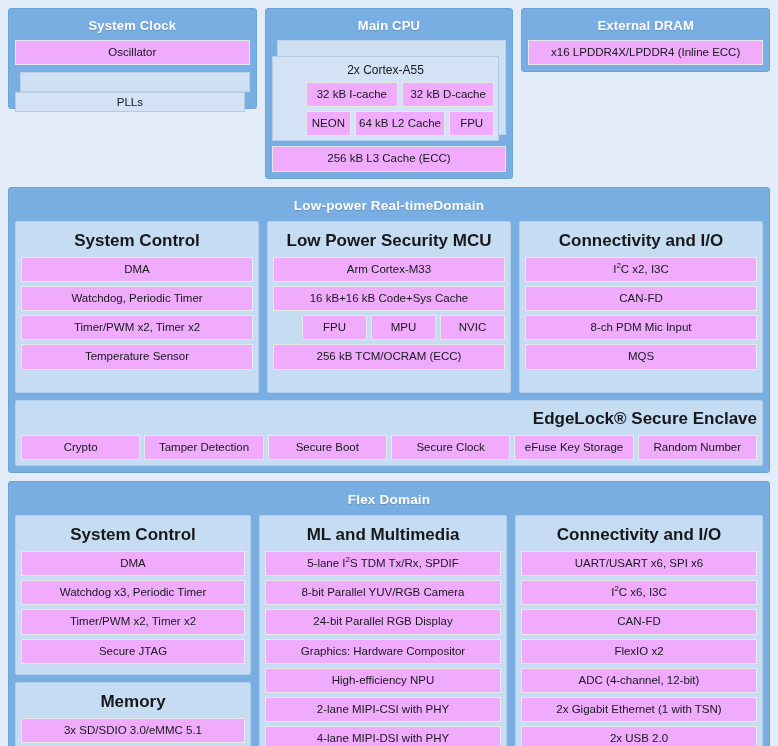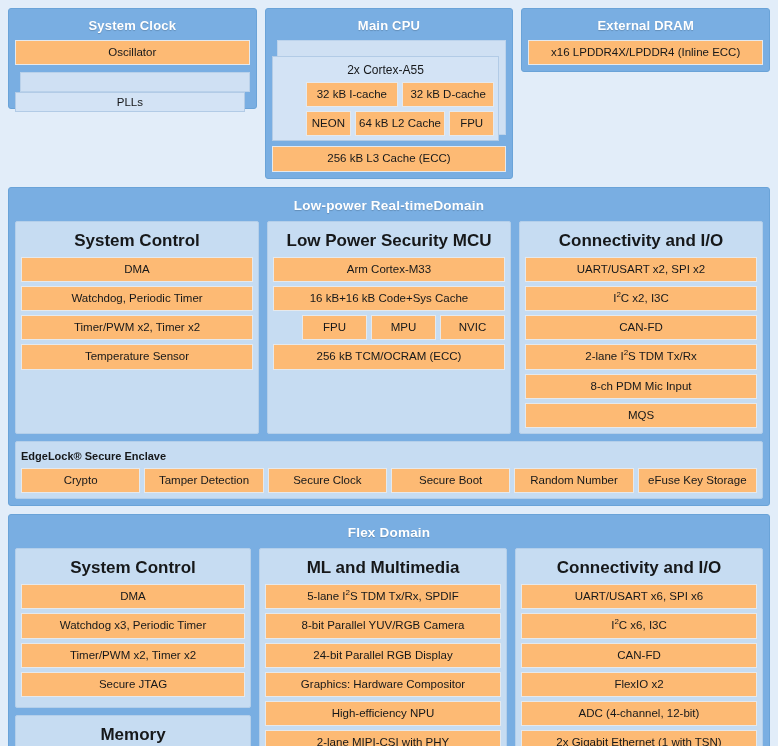--- a/index.html
+++ b/index.html
@@ -40,21 +40,21 @@
   .panel-title {
     color: #16181a;
     font-weight: bold;
     font-size: 17px;
     text-align: center;
     padding: 4px 0 6px 0;
   }
 
   
   .item {
-    background: #fdba74;
+    background: #f0abfc;
     border: 1px solid #e6e9ec;
     color: #16181a;
     font-size: 11.5px;
     text-align: center;
     padding: 5px 3px;
     margin-bottom: 4px;
     line-height: 1.15;
     white-space: nowrap;
   }
   .item:last-child { margin-bottom: 0; }
@@ -107,22 +107,22 @@
   
   .domain { margin-top: 8px; }
   .domain-cols { display: flex; gap: 8px; align-items: stretch; }
   .domain-cols > .panel { flex: 1; }
 
   .lp-col { min-height: 172px; }
   .flex-col { min-height: 235px; }
 
   .enclave { margin-top: 7px; }
   .enclave-title {
-    color: #16181a; font-weight: bold; font-size: 11px;
-    text-align: left; padding: 3px 0 6px 0;
+    color: #16181a; font-weight: bold; font-size: 17px;
+    text-align: right; padding: 3px 0 6px 0;
   }
   .enclave-row { display: flex; gap: 4px; }
   .enclave-row .item { flex: 1; margin-bottom: 0; font-size: 11.5px; }
 
   
   .flex-left { display: flex; flex-direction: column; gap: 7px; flex: 1; }
   .flex-left .panel { }
   .sysctl-pad { padding-bottom: 10px; }
   .mem-pad { padding-bottom: 14px; }
 </style>
@@ -197,38 +197,36 @@
           <div class="row">
             <div class="item">FPU</div>
             <div class="item">MPU</div>
             <div class="item">NVIC</div>
           </div>
           <div class="item">256 kB TCM/OCRAM (ECC)</div>
         </div>
 
         <div class="panel lp-col">
           <div class="panel-title">Connectivity and I/O</div>
-          <div class="item">UART/USART x2, SPI x2</div>
           <div class="item">I<sup>2</sup>C x2, I3C</div>
           <div class="item">CAN-FD</div>
-          <div class="item">2-lane I<sup>2</sup>S TDM Tx/Rx</div>
           <div class="item">8-ch PDM Mic Input</div>
           <div class="item">MQS</div>
         </div>
       </div>
 
       <div class="panel enclave">
         <div class="enclave-title">EdgeLock® Secure Enclave</div>
         <div class="enclave-row">
           <div class="item">Crypto</div>
           <div class="item">Tamper Detection</div>
+          <div class="item">Secure Boot</div>
           <div class="item">Secure Clock</div>
-          <div class="item">Secure Boot</div>
+          <div class="item">eFuse Key Storage</div>
           <div class="item">Random Number</div>
-          <div class="item">eFuse Key Storage</div>
         </div>
       </div>
     </div>
   </div>
 
   <div class="domain">
     <div class="group">
       <div class="group-title domain-title">Flex Domain</div>
 
       <div class="domain-cols">

